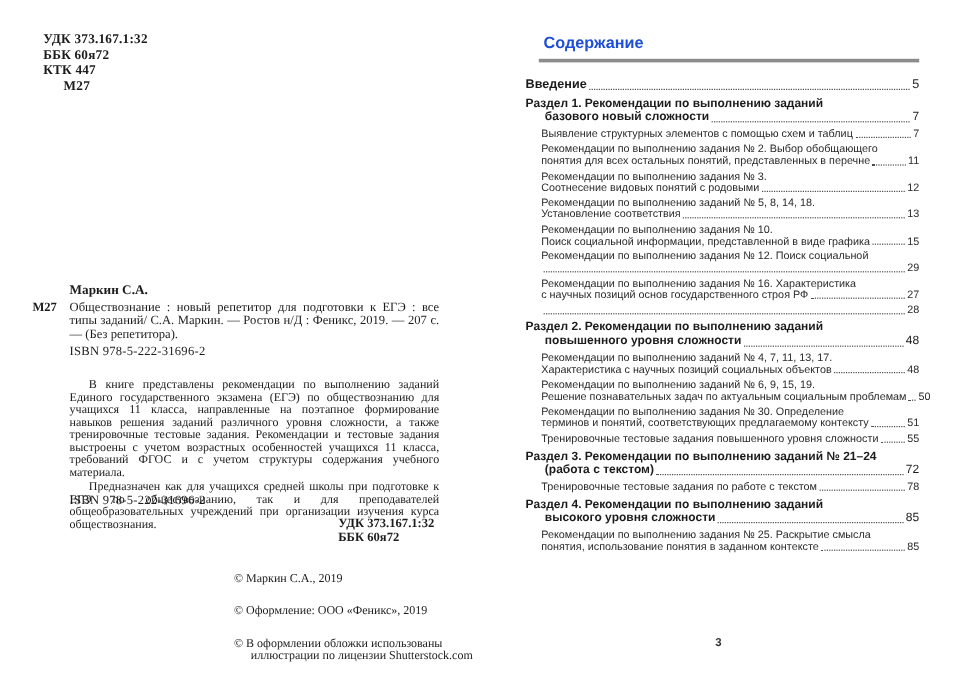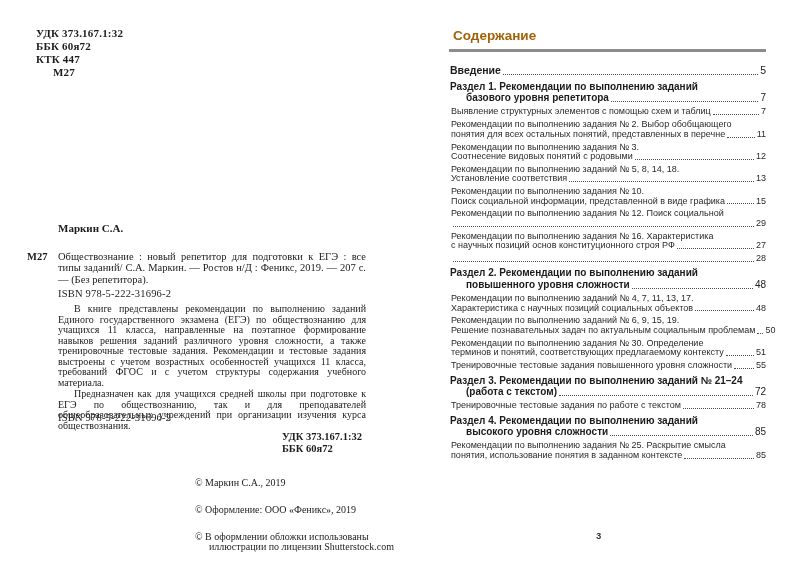--- a/index.html
+++ b/index.html
@@ -12,21 +12,21 @@
     color:#1c1c1c;
   }
   
   .codes-top{
     position:absolute;left:36px;top:27px;
     font-weight:bold;font-size:11px;line-height:13px;
     letter-spacing:.2px;
   }
   .codes-top div:last-child{padding-left:17px;}
   .author{
-    position:absolute;left:58px;top:222px;
+    position:absolute;left:58px;top:236px;
     font-weight:bold;font-size:11px;
   }
   .catalog{
     position:absolute;left:27px;top:251px;width:339px;
     font-size:10.5px;line-height:11.4px;
     display:flex;
   }
   .catalog .cat-label{
     width:31px;flex:0 0 31px;font-weight:bold;
   }
@@ -34,21 +34,21 @@
     flex:1;text-align:justify;
   }
   .isbn-top{
     position:absolute;left:58px;top:288px;
     font-size:10.5px;letter-spacing:.2px;
   }
   .annotation{
     position:absolute;left:58px;top:304px;width:308px;
     font-size:10px;line-height:10.5px;text-align:justify;
   }
-  .annotation p{margin:0 0 0 0;text-indent:16px;}
+  .annotation p{margin:12px 0 0 0;text-indent:16px;}
   .annotation p + p{margin-top:1px;}
   .isbn-bottom{
     position:absolute;left:58px;top:412px;
     font-size:10.5px;letter-spacing:.2px;
   }
   .codes-bottom{
     position:absolute;right:438px;top:431px;
     font-weight:bold;font-size:10.5px;line-height:12px;
     text-align:left;
   }
@@ -57,38 +57,38 @@
     font-size:10px;line-height:10.8px;
   }
   .copyright div{
     white-space:pre-line;
     padding-left:14px;text-indent:-14px;margin-top:16px;
   }
   
   .toc-title{
     position:absolute;left:453px;top:28px;
     font-family:"Liberation Sans", sans-serif;
-    font-weight:bold;font-size:13.5px;color:#a16207;
+    font-weight:bold;font-size:13.5px;color:#1d4ed8;
   }
   .toc-rule{
     position:absolute;left:449px;top:49px;
     width:317px;height:2.5px;border:none;margin:0;
   }
   .toc{
     position:absolute;left:438px;top:61px;width:328px;
     font-family:"Liberation Sans", sans-serif;
     color:#2a2a2a;
   }
   .toc-entry{margin-bottom:3.5px;}
   .toc-entry.sec{
     margin-left:13px;
     font-size:9px;line-height:9.4px;
   }
   .toc-entry.chap{
-    margin-left:12px;margin-top:4px;
+    margin-left:0;margin-top:4px;
     font-weight:bold;font-size:10px;line-height:11.6px;color:#1b1b1b;
   }
   .toc-entry.chap.intro{font-size:10.5px;}
   .toc-entry .row{display:flex;align-items:flex-end;}
   .toc-entry .txt{white-space:nowrap;}
   .toc-entry.chap .row.second{margin-left:16px;}
   .toc-entry .dots{
     flex:1;min-width:6px;
     border-bottom:1.2px dotted #4d4d4d;
     margin:0 2px 1.5px 2px;
@@ -147,21 +147,21 @@
         <span class="txt">Введение</span>
         <span class="dots"></span>
         <span class="pg">5</span>
       </div>
     </div>
     <div class="toc-entry chap">
       <div class="row">
         <span class="txt">Раздел 1. Рекомендации по выполнению заданий</span>
       </div>
       <div class="row second">
-        <span class="txt">базового уровня репетитора</span>
+        <span class="txt">базового новый сложности</span>
         <span class="dots"></span>
         <span class="pg">7</span>
       </div>
     </div>
     <div class="toc-entry sec">
       <div class="row second">
         <span class="txt">Выявление структурных элементов с помощью схем и таблиц</span>
         <span class="dots"></span>
         <span class="pg">7</span>
       </div>
@@ -213,21 +213,21 @@
       <div class="row second">
         <span class="dots"></span>
         <span class="pg">29</span>
       </div>
     </div>
     <div class="toc-entry sec">
       <div class="row">
         <span class="txt">Рекомендации по выполнению задания № 16. Характеристика</span>
       </div>
       <div class="row second">
-        <span class="txt">с научных позиций основ конституционного строя РФ</span>
+        <span class="txt">с научных позиций основ государственного строя РФ</span>
         <span class="dots"></span>
         <span class="pg">27</span>
       </div>
     </div>
     <div class="toc-entry sec">
       <div class="row">
         <span class="dots"></span>
         <span class="pg">28</span>
       </div>
     </div>

